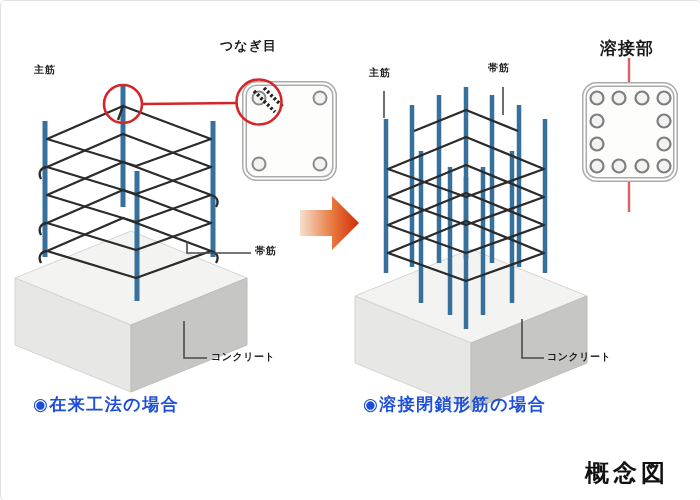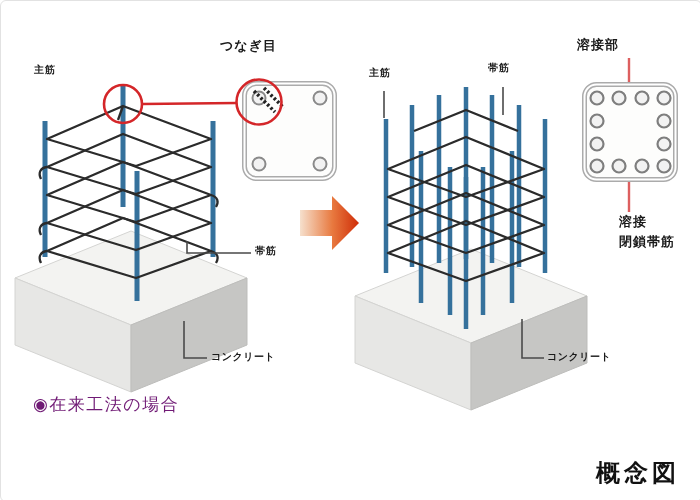--- a/index.html
+++ b/index.html
@@ -13,29 +13,28 @@
     position:absolute;font-weight:bold;font-size:10px;color:#1a1a1a;
     letter-spacing:1px;white-space:nowrap;line-height:1.3;
     font-family:"DejaVu Sans",sans-serif;
   }
   .label2{
     position:absolute;font-weight:bold;font-size:13px;color:#1a1a1a;
     letter-spacing:1px;line-height:1.5;white-space:nowrap;
     font-family:"DejaVu Sans",sans-serif;
   }
   .caption{
-    position:absolute;font-weight:normal;font-size:17px;color:#701a75;
+    position:absolute;font-weight:bold;font-size:17px;color:#1d4ed8;
     letter-spacing:1.5px;white-space:nowrap;
     font-family:"DejaVu Serif","DejaVu Sans",serif;
   }
   .bigtitle{
     position:absolute;font-weight:bold;font-size:24px;color:#111;
     letter-spacing:4px;white-space:nowrap;
     font-family:"DejaVu Serif","DejaVu Sans",serif;
-    margin-left:11px;
   }
 </style>
 </head>
 <body>
 
 <div id="stage">
 
   <svg id="gfx" width="700" height="500" viewBox="0 0 700 500">
     <defs>
       <linearGradient id="arrowGrad" x1="0" y1="0" x2="1" y2="0">
@@ -147,21 +146,18 @@
   </svg>
 
   <div class="label" style="left:33px;top:62px">主筋</div>
   <div class="label" style="left:219px;top:37px;font-size:13px">つなぎ目</div>
   <div class="label" style="left:254px;top:243px">帯筋</div>
   <div class="label" style="left:210px;top:349px;letter-spacing:0.5px">コンクリート</div>
   <div class="caption" style="left:32px;top:392px">◉在来工法の場合</div>
 
   <div class="label" style="left:368px;top:65px">主筋</div>
   <div class="label" style="left:487px;top:60px">帯筋</div>
-  <div class="label" style="left:576px;top:36px;font-size:13px">溶接部</div>
-  <div class="label2" style="left:618px;top:211px">
-    <div>溶接</div>
-    <div>閉鎖帯筋</div>
-  </div>
+  <div class="label" style="left:599px;top:36px;font-size:17px">溶接部</div>
   <div class="label" style="left:546px;top:349px;letter-spacing:0.5px">コンクリート</div>
+  <div class="caption" style="left:362px;top:392px">◉溶接閉鎖形筋の場合</div>
 
   <div class="bigtitle" style="left:584px;top:456px">概念図</div>
 </div>
 
 </body></html>

